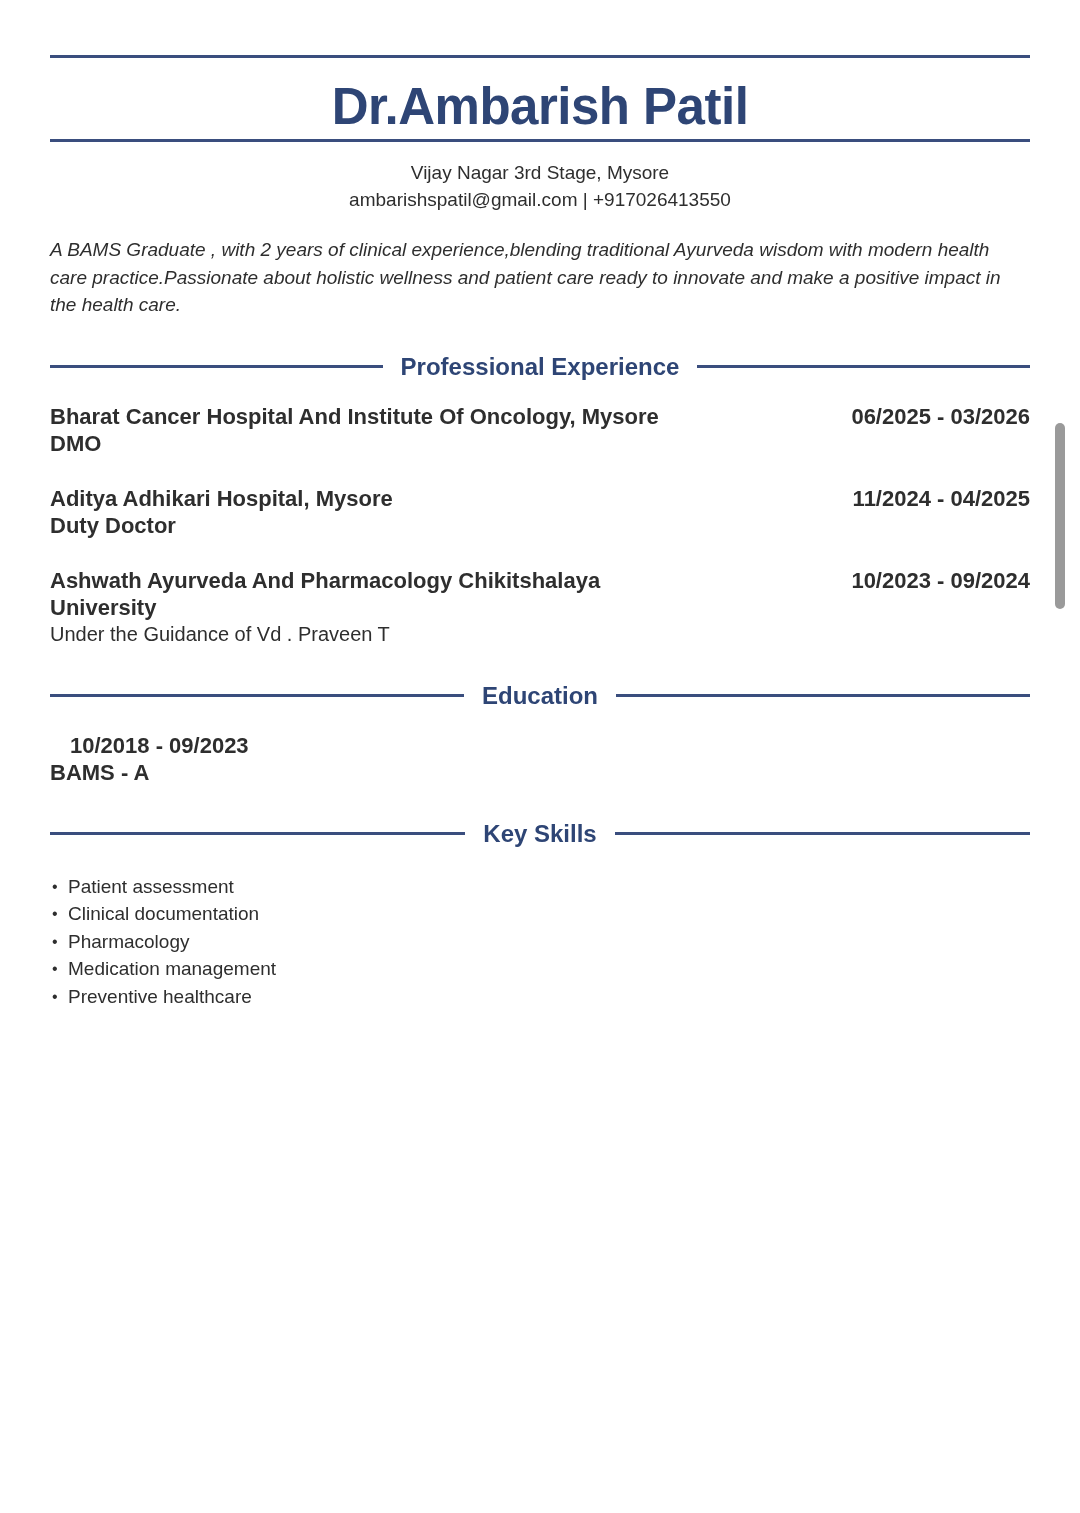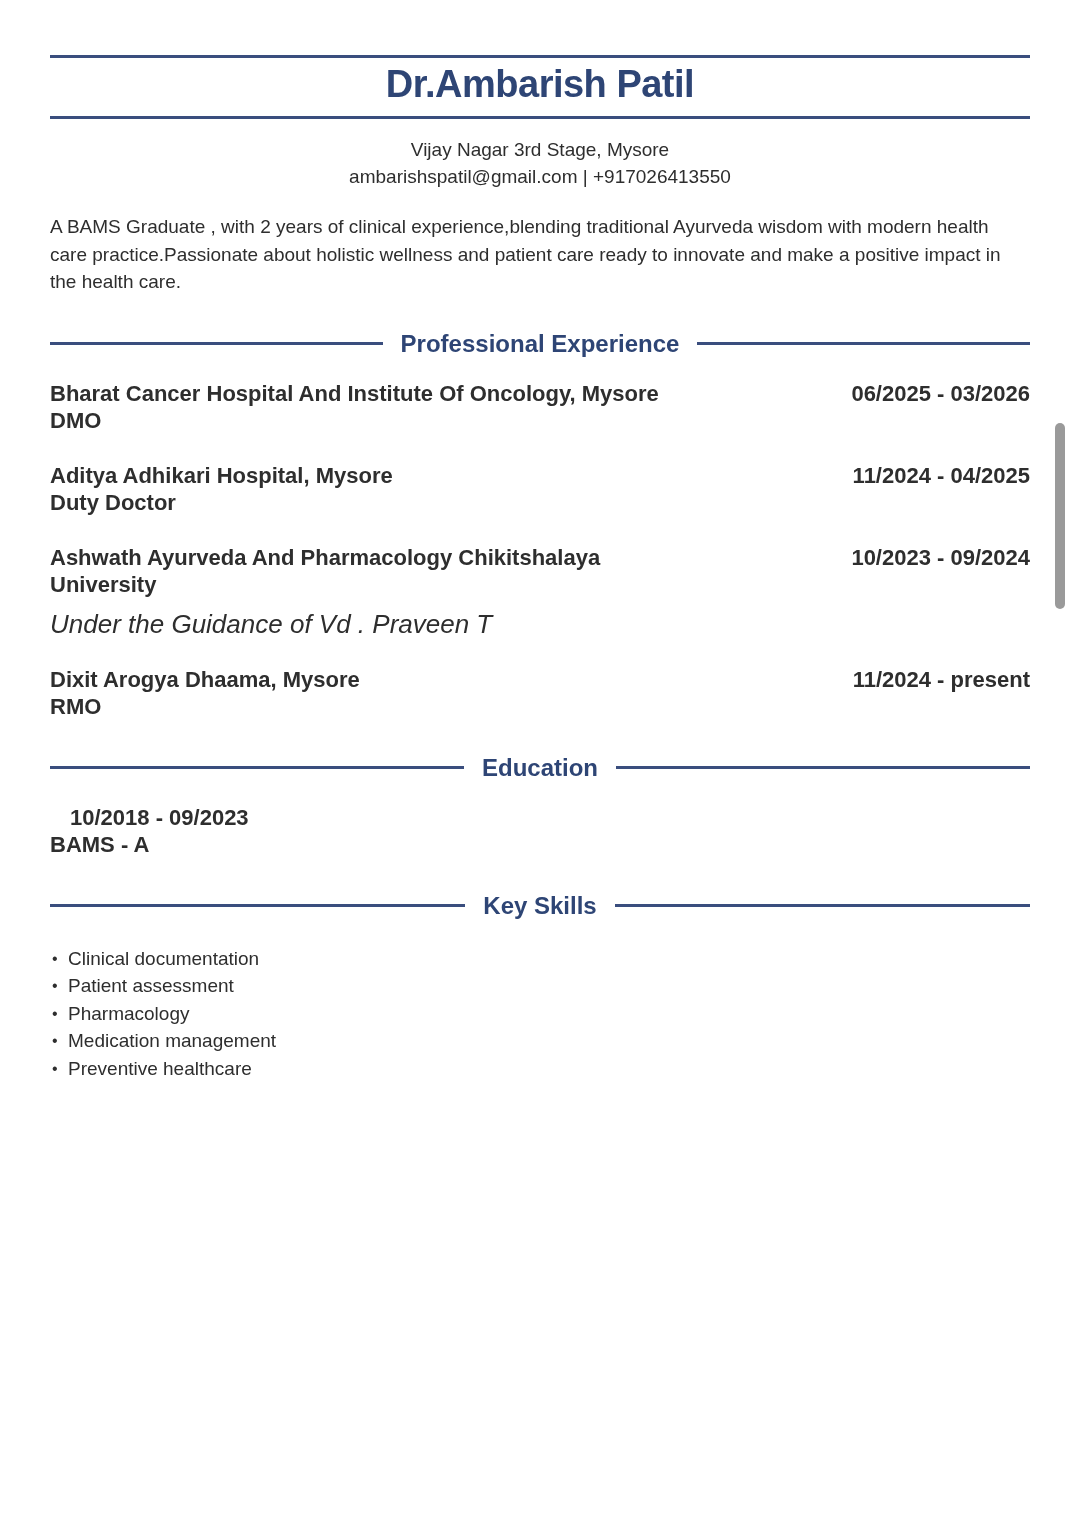--- a/index.html
+++ b/index.html
@@ -13,35 +13,35 @@
     width:1080px;height:1513px;
     background:#ffffff;
     font-family:"Liberation Sans",sans-serif;
     color:var(--text);
     position:relative;
     overflow:hidden;
   }
   .page{width:980px;margin:0 auto;padding-top:55px;}
   .rule{height:3px;background:var(--rule);}
   h1.title{
-    margin:5px 0 11px;
-    font-size:38px;line-height:42px;
+    margin:28px 0 11px;
+    font-size:51px;line-height:42px;
     text-align:center;
     color:var(--accent);
     letter-spacing:-0.5px;
     font-weight:bold;
   }
   .address,.contact{
     text-align:center;
     font-size:19px;line-height:27px;
   }
   .address{margin-top:17px;}
   .summary{
     margin:23px 0 0;
-    font-size:19px;line-height:27.5px;
+    font-size:19px;line-height:27.5px;font-style:italic;
   }
   .section-header{
     display:flex;align-items:center;
     margin-top:33px;
     justify-content:flex-end;
   }
   .sh-line{flex:1;height:3px;background:var(--rule);}
   .sh-title{
     margin:0 18px;
     font-size:24px;line-height:30px;
@@ -52,23 +52,21 @@
   .entries{margin-top:21px;}
   .entry{margin-bottom:28px;}
   .entry:last-child{margin-bottom:0;}
   .entry-head{display:flex;justify-content:space-between;align-items:baseline;}
   .entry-name,.entry-dates,.entry-role{
     font-weight:bold;
     font-size:22px;line-height:27px;
   }
   .entry-dates{white-space:nowrap;padding-left:20px;}
   .entry-desc{
-    font-size:26px;line-height:27px;
-    margin-top:13px;
-    font-style:italic;
+    font-size:20px;line-height:27px;
   }
   .skills-list{
     list-style:none;
     margin:24px 0 0;padding:0;
     font-size:19px;line-height:27.5px;
   }
   .skills-list li{position:relative;padding-left:18px;}
   .skills-list li::before{
     content:"\2022";
     position:absolute;left:2px;top:0px;
@@ -124,27 +122,20 @@
 
     <div class="entry">
       <div class="entry-head">
         <span class="entry-name">Ashwath Ayurveda And Pharmacology Chikitshalaya</span>
         <span class="entry-dates">10/2023 - 09/2024</span>
       </div>
       <div class="entry-role">University</div>
       <div class="entry-desc">Under the Guidance of Vd . Praveen T</div>
     </div>
 
-    <div class="entry">
-      <div class="entry-head">
-        <span class="entry-name">Dixit Arogya Dhaama, Mysore</span>
-        <span class="entry-dates">11/2024 - present</span>
-      </div>
-      <div class="entry-role">RMO</div>
-    </div>
 
   </div>
 
   <div class="section-header">
     <span class="sh-line"></span>
     <span class="sh-title">Education</span>
     <span class="sh-line"></span>
   </div>
 
   <div class="entries">
@@ -156,22 +147,22 @@
     </div>
   </div>
 
   <div class="section-header">
     <span class="sh-line"></span>
     <span class="sh-title">Key Skills</span>
     <span class="sh-line"></span>
   </div>
 
   <ul class="skills-list">
+    <li>Patient assessment</li>
     <li>Clinical documentation</li>
-    <li>Patient assessment</li>
     <li>Pharmacology</li>
     <li>Medication management</li>
     <li>Preventive healthcare</li>
   </ul>
 
 </div>
 
 <div class="scrollbar-thumb"></div>
 
 </body></html>

